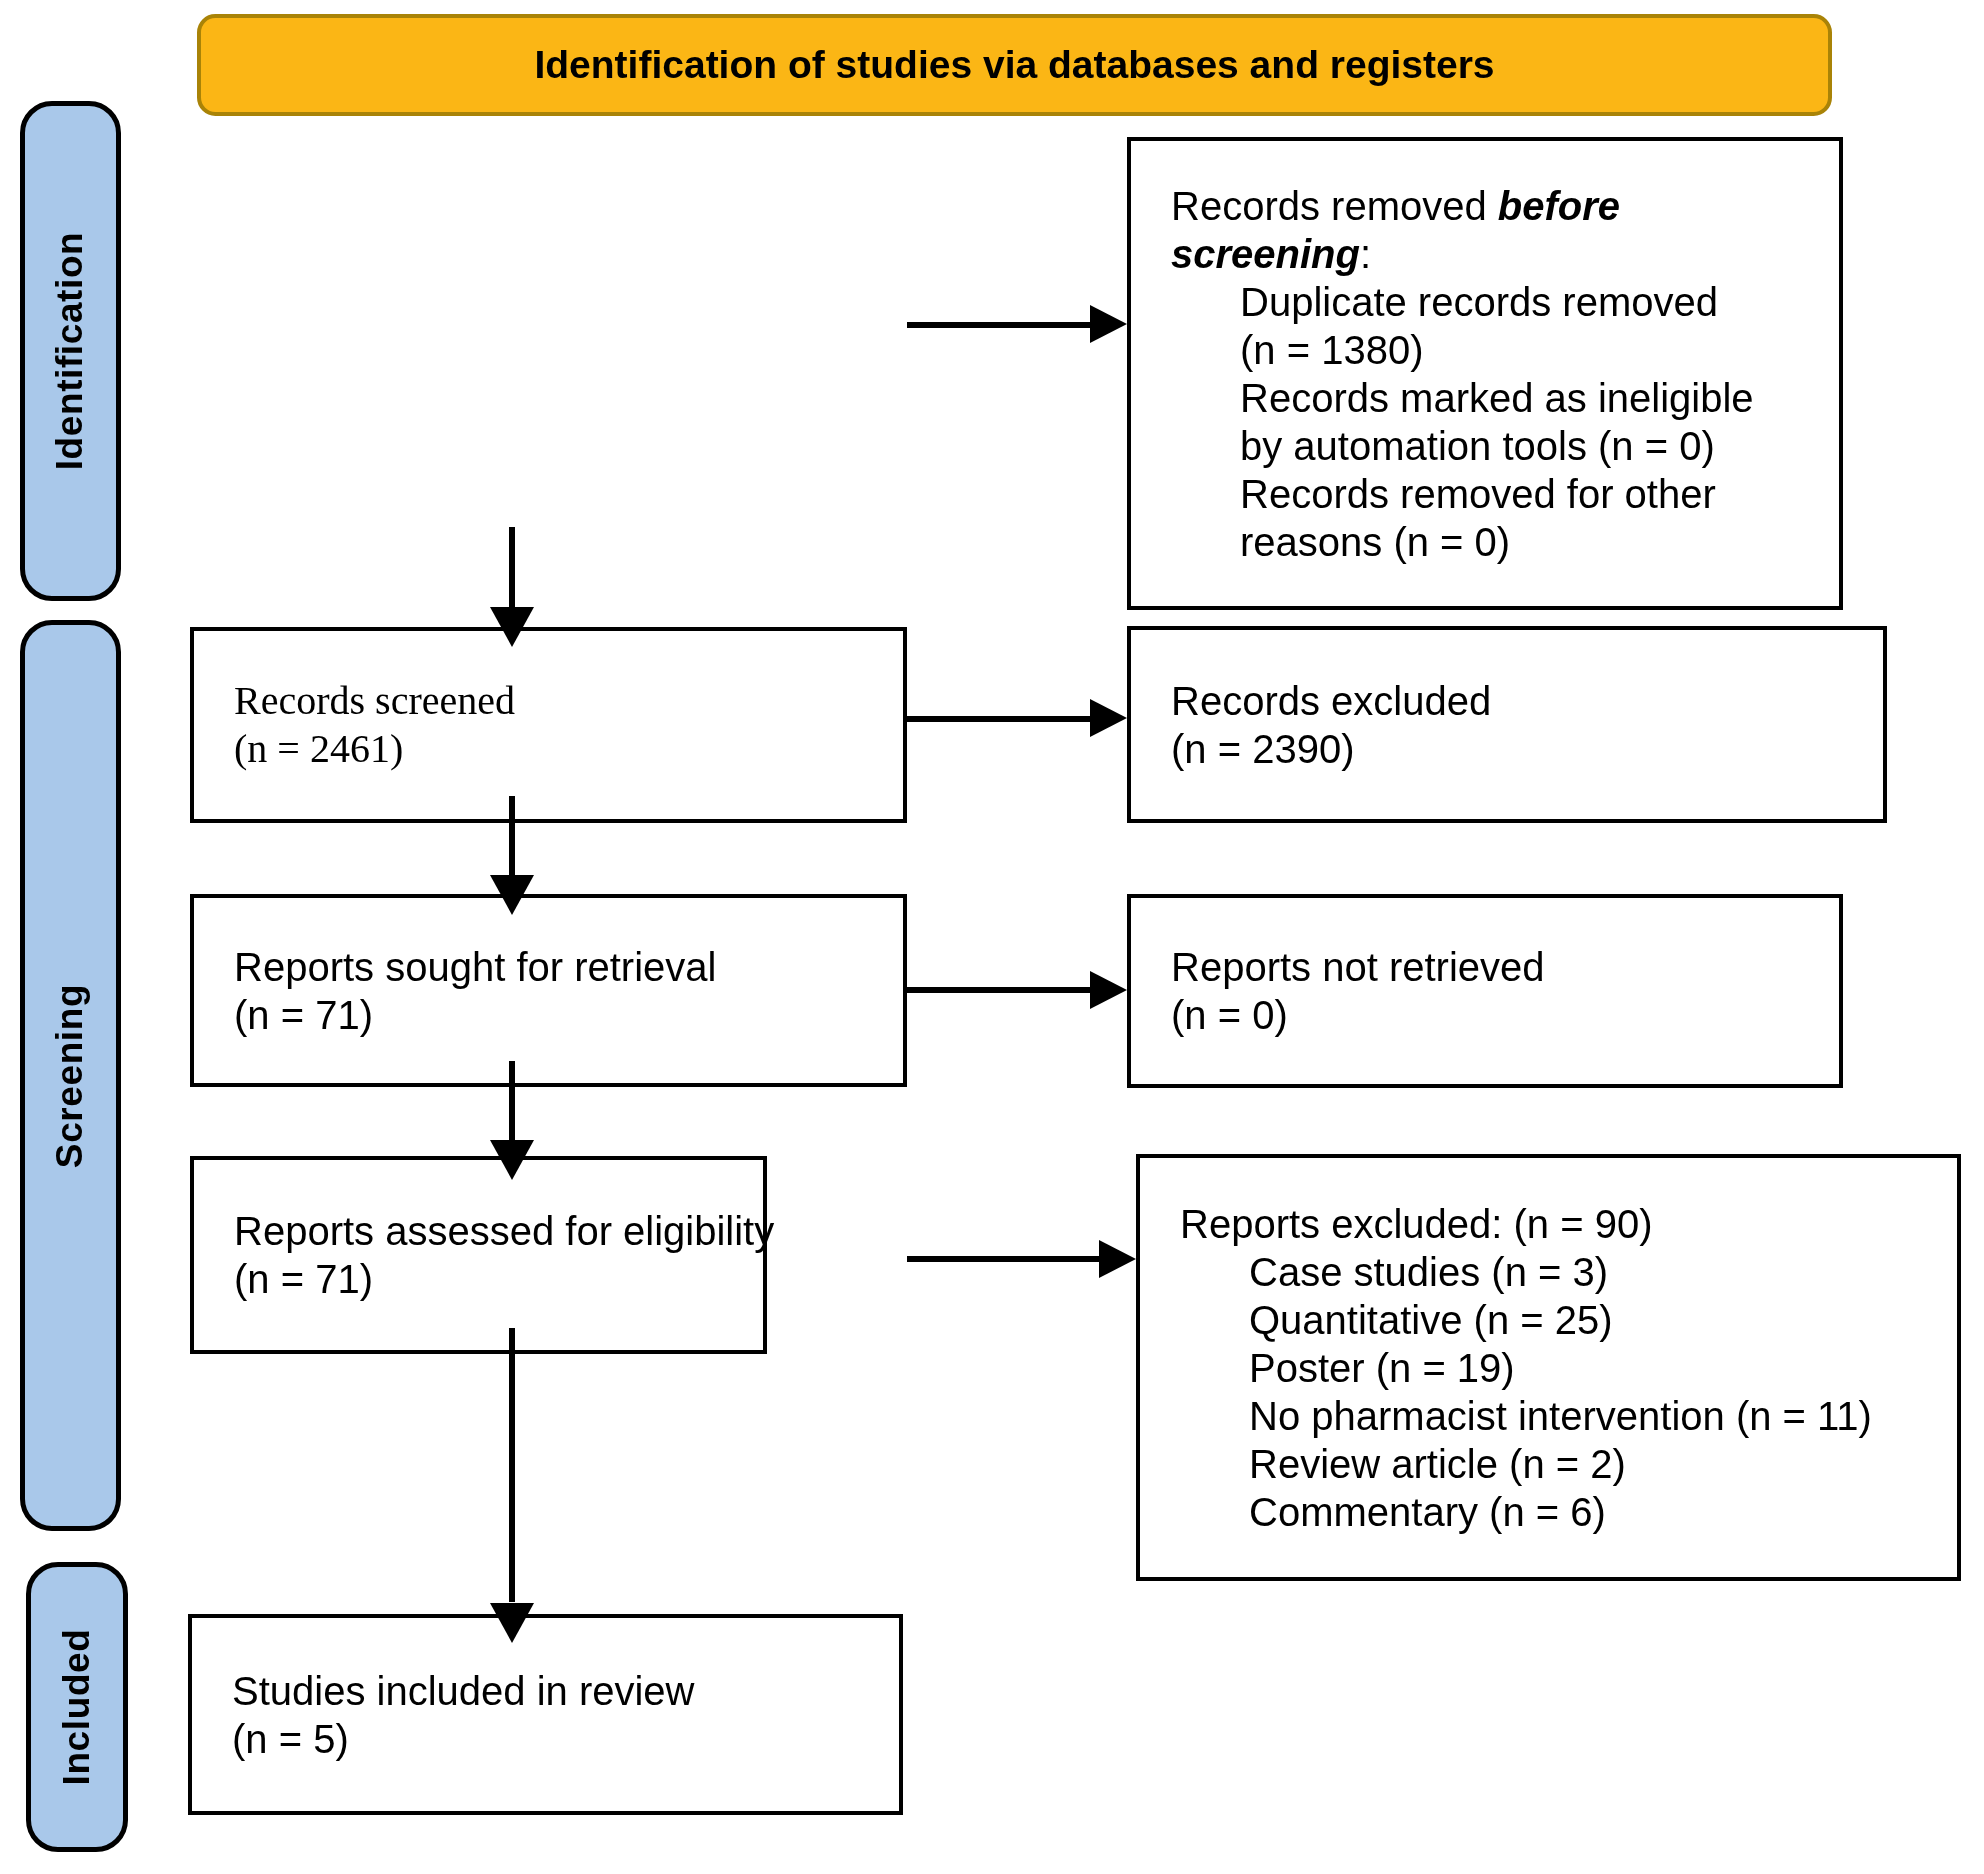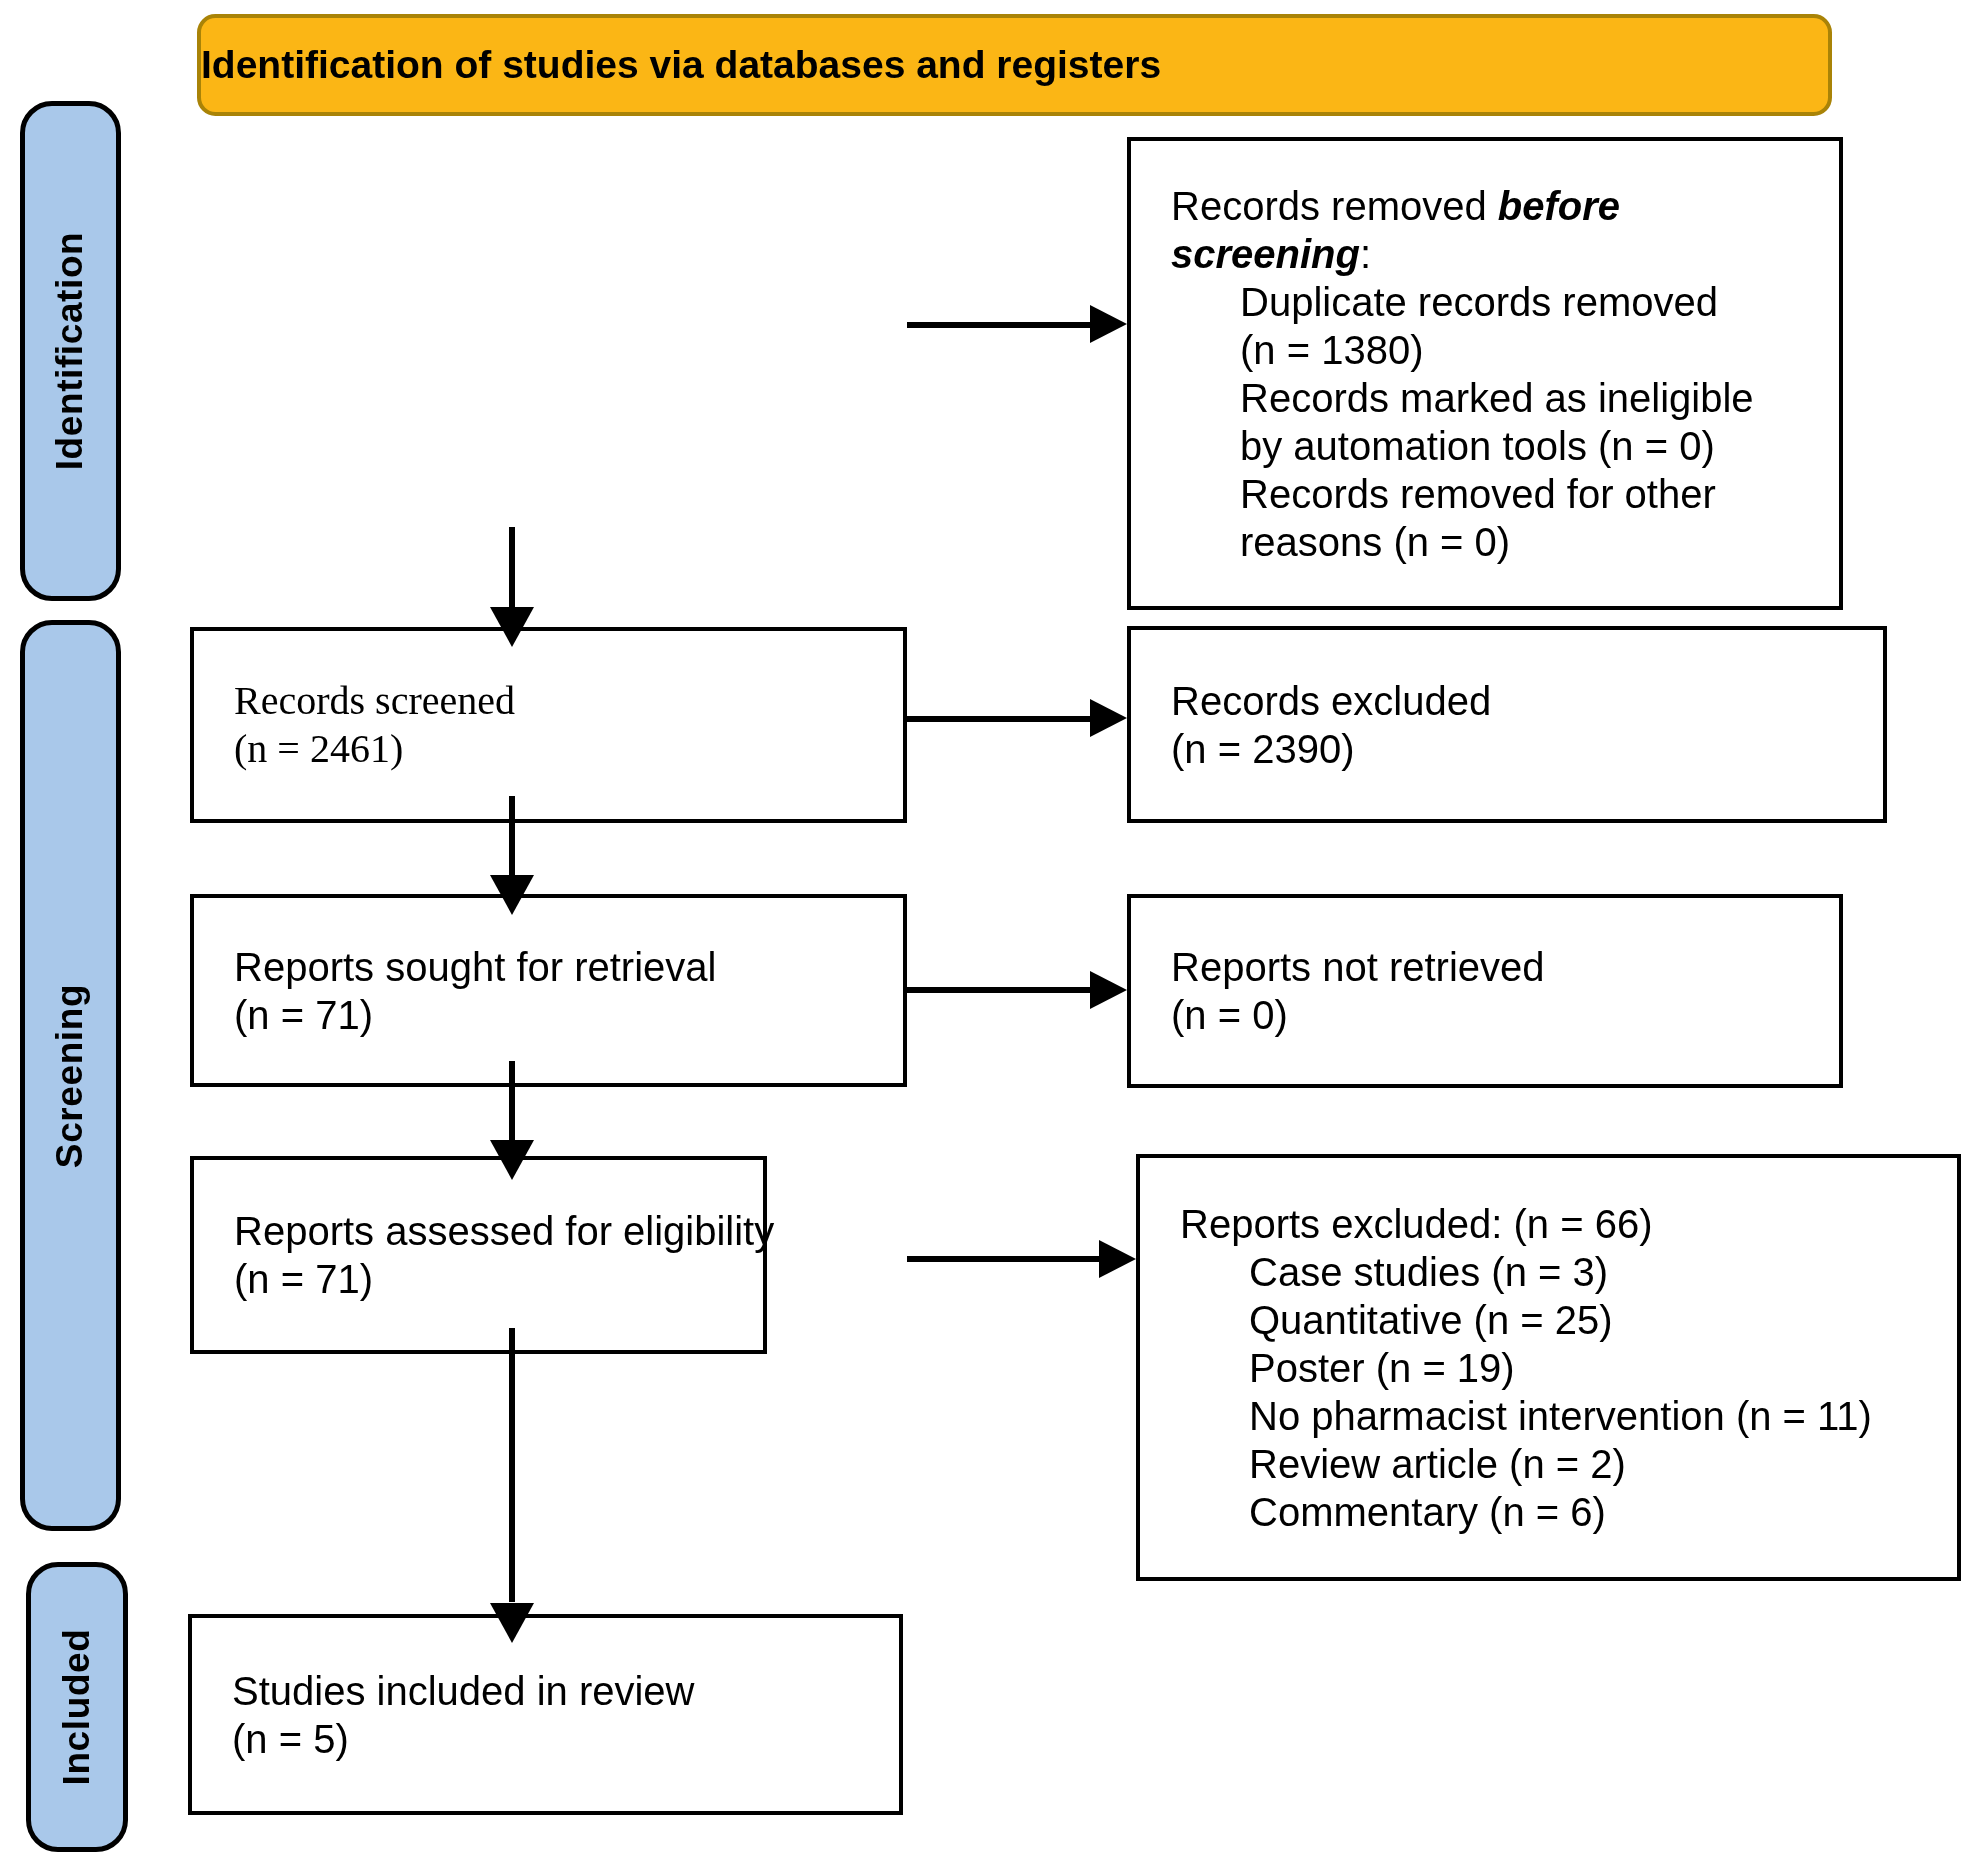--- a/index.html
+++ b/index.html
@@ -20,20 +20,21 @@
   .banner {
     position: absolute;
     left: 197px; top: 14.4px;
     width: 1635px; height: 102px;
     background: #FBB615;
     border: 4px solid #A98307;
     border-radius: 18.4px;
     box-sizing: border-box;
     display: flex;
     align-items: center;
+    justify-content: center;
     font-size: 39px;
     font-weight: bold;
     color: #000000;
   }
 
   
   .stage {
     position: absolute;
     background: #A9C8EA;
     border: 5.2px solid #000000;
@@ -168,21 +169,21 @@
     </div>
   <div class="box box-records-excluded">
       <div class="line"><span>Records excluded</span></div>
       <div class="line"><span>(n = 2390)</span></div>
     </div>
   <div class="box box-reports-not-retrieved">
       <div class="line"><span>Reports not retrieved</span></div>
       <div class="line"><span>(n = 0)</span></div>
     </div>
   <div class="box box-reports-excluded">
-      <div class="line"><span>Reports excluded: (n = 66)</span></div>
+      <div class="line"><span>Reports excluded: (n = 90)</span></div>
       <div class="line indent"><span>Case studies (n = 3)</span></div>
       <div class="line indent"><span>Quantitative (n = 25)</span></div>
       <div class="line indent"><span>Poster (n = 19)</span></div>
       <div class="line indent"><span>No pharmacist intervention (n = 11)</span></div>
       <div class="line indent"><span>Review article (n = 2)</span></div>
       <div class="line indent"><span>Commentary (n = 6)</span></div>
     </div>
 
   <div class="stem-v va1-stem"></div>
   <div class="head-down va1-head"></div>

